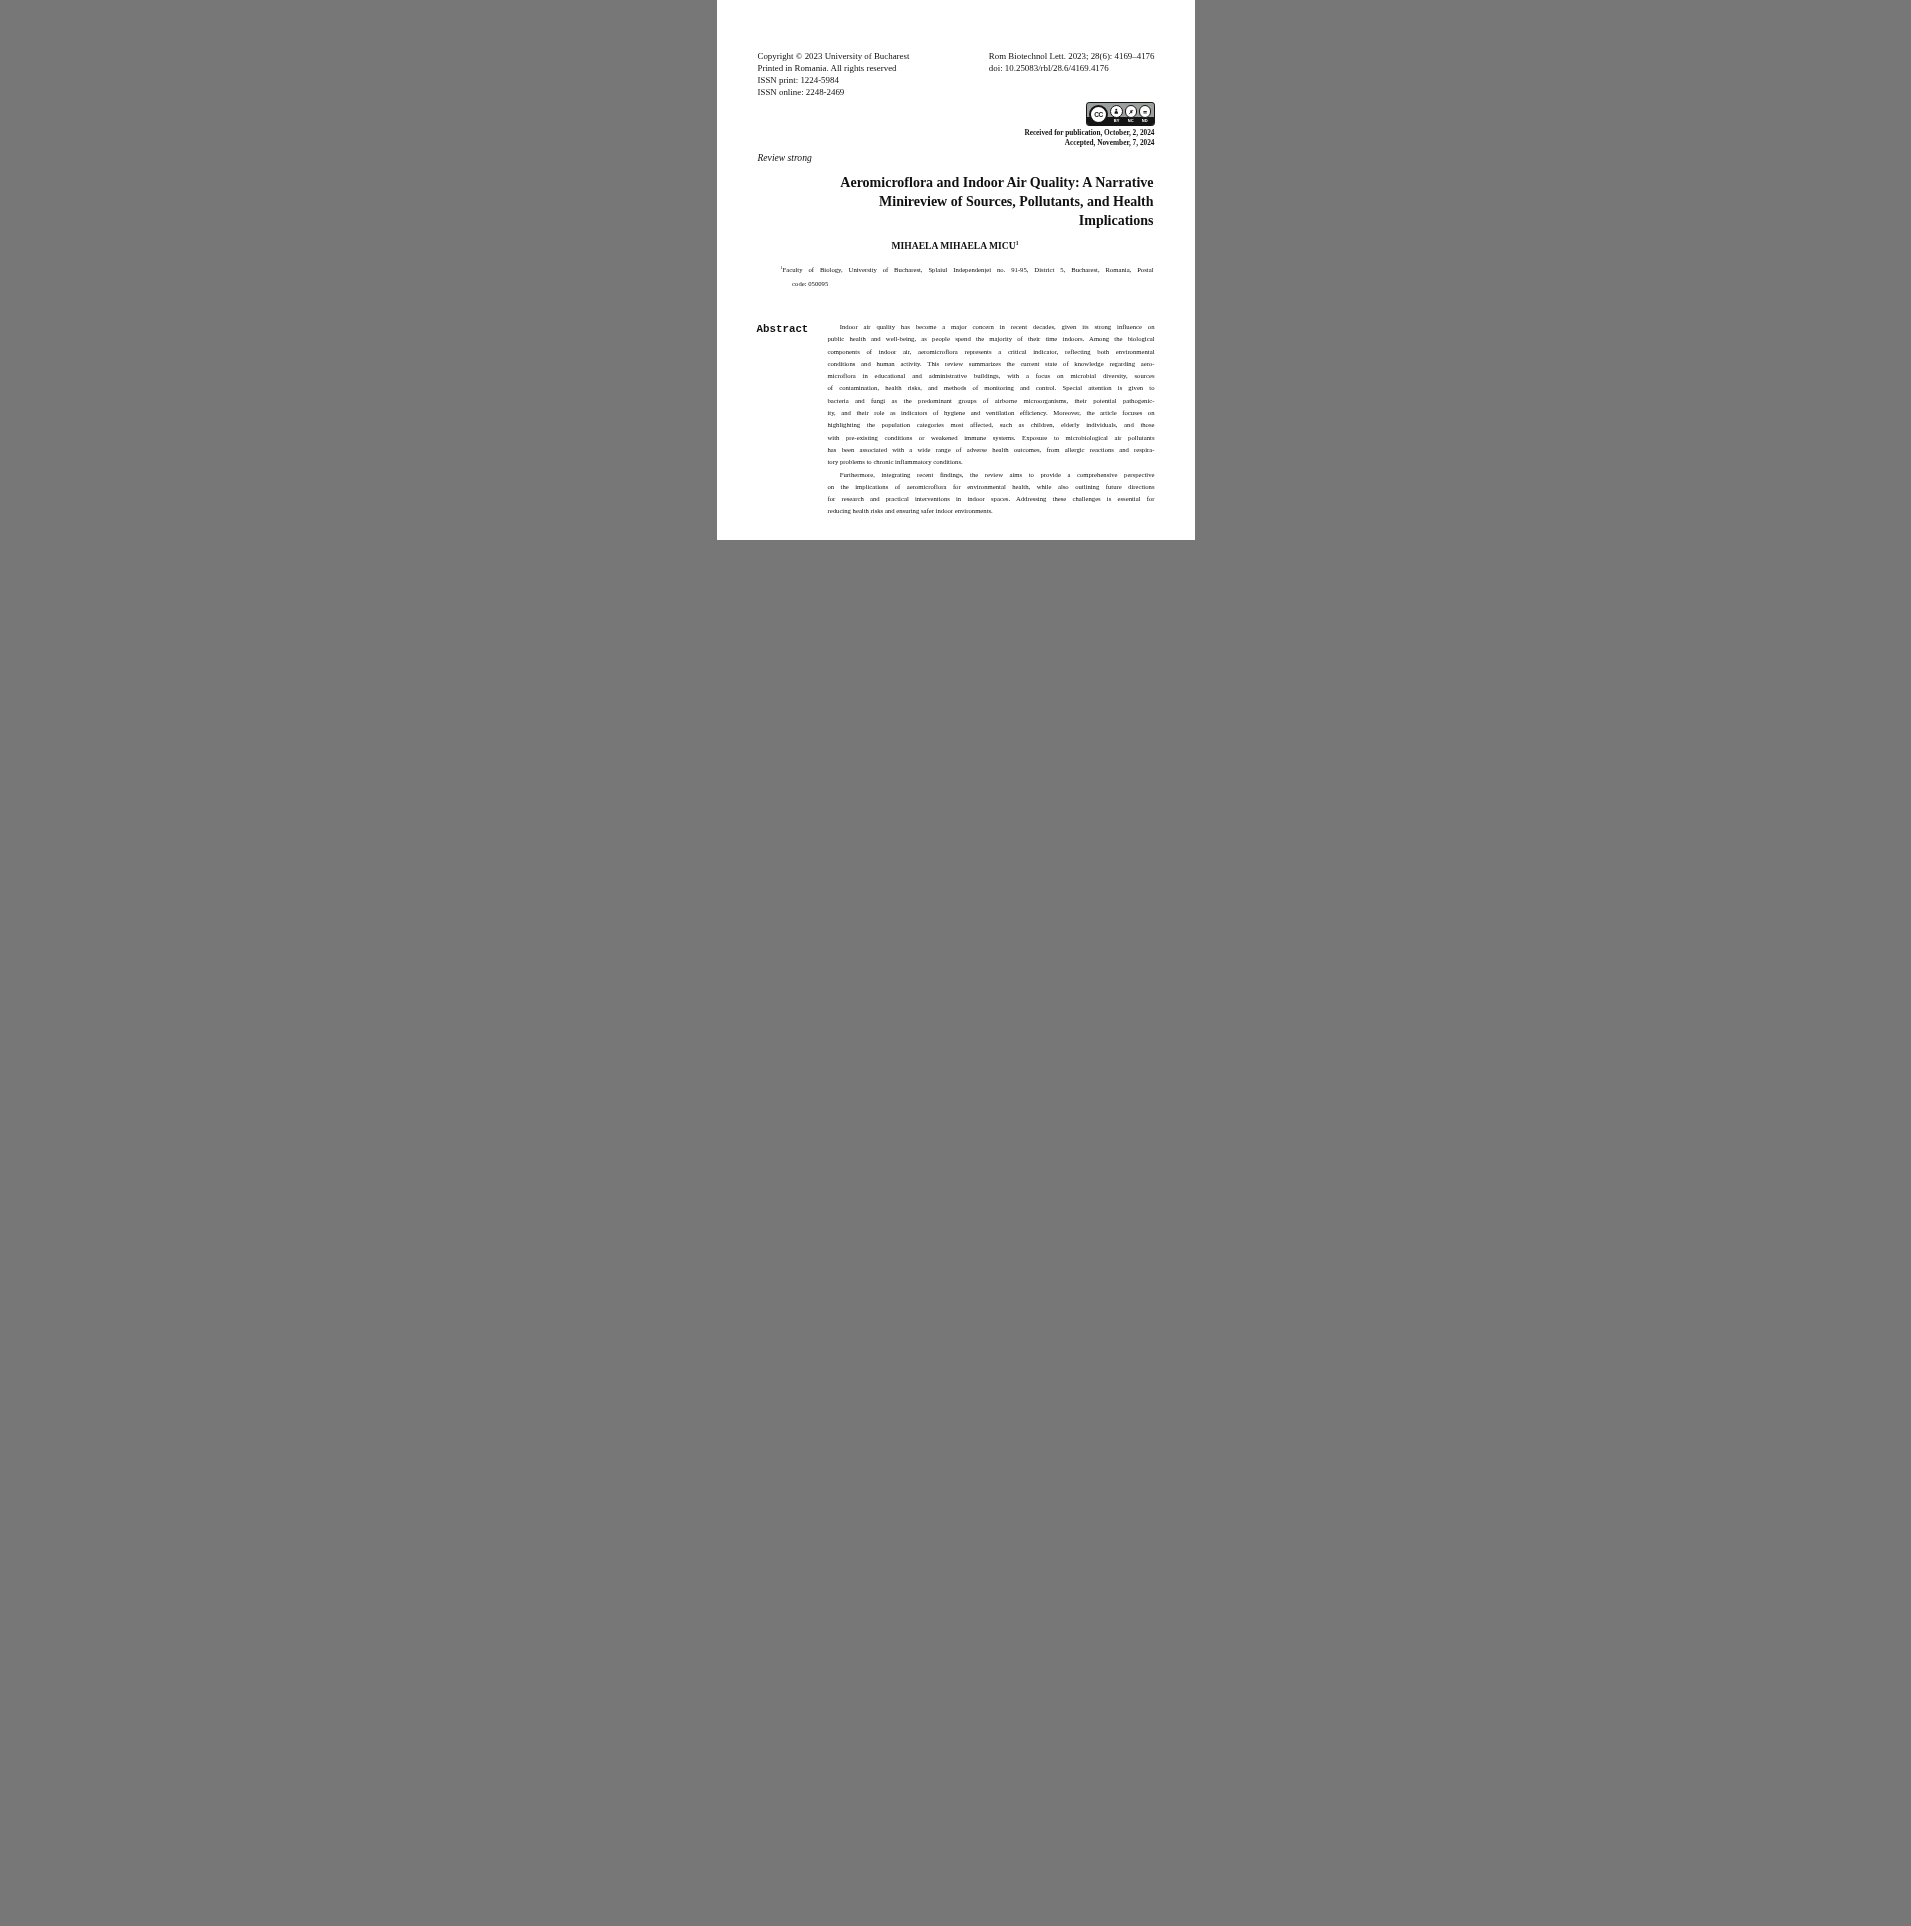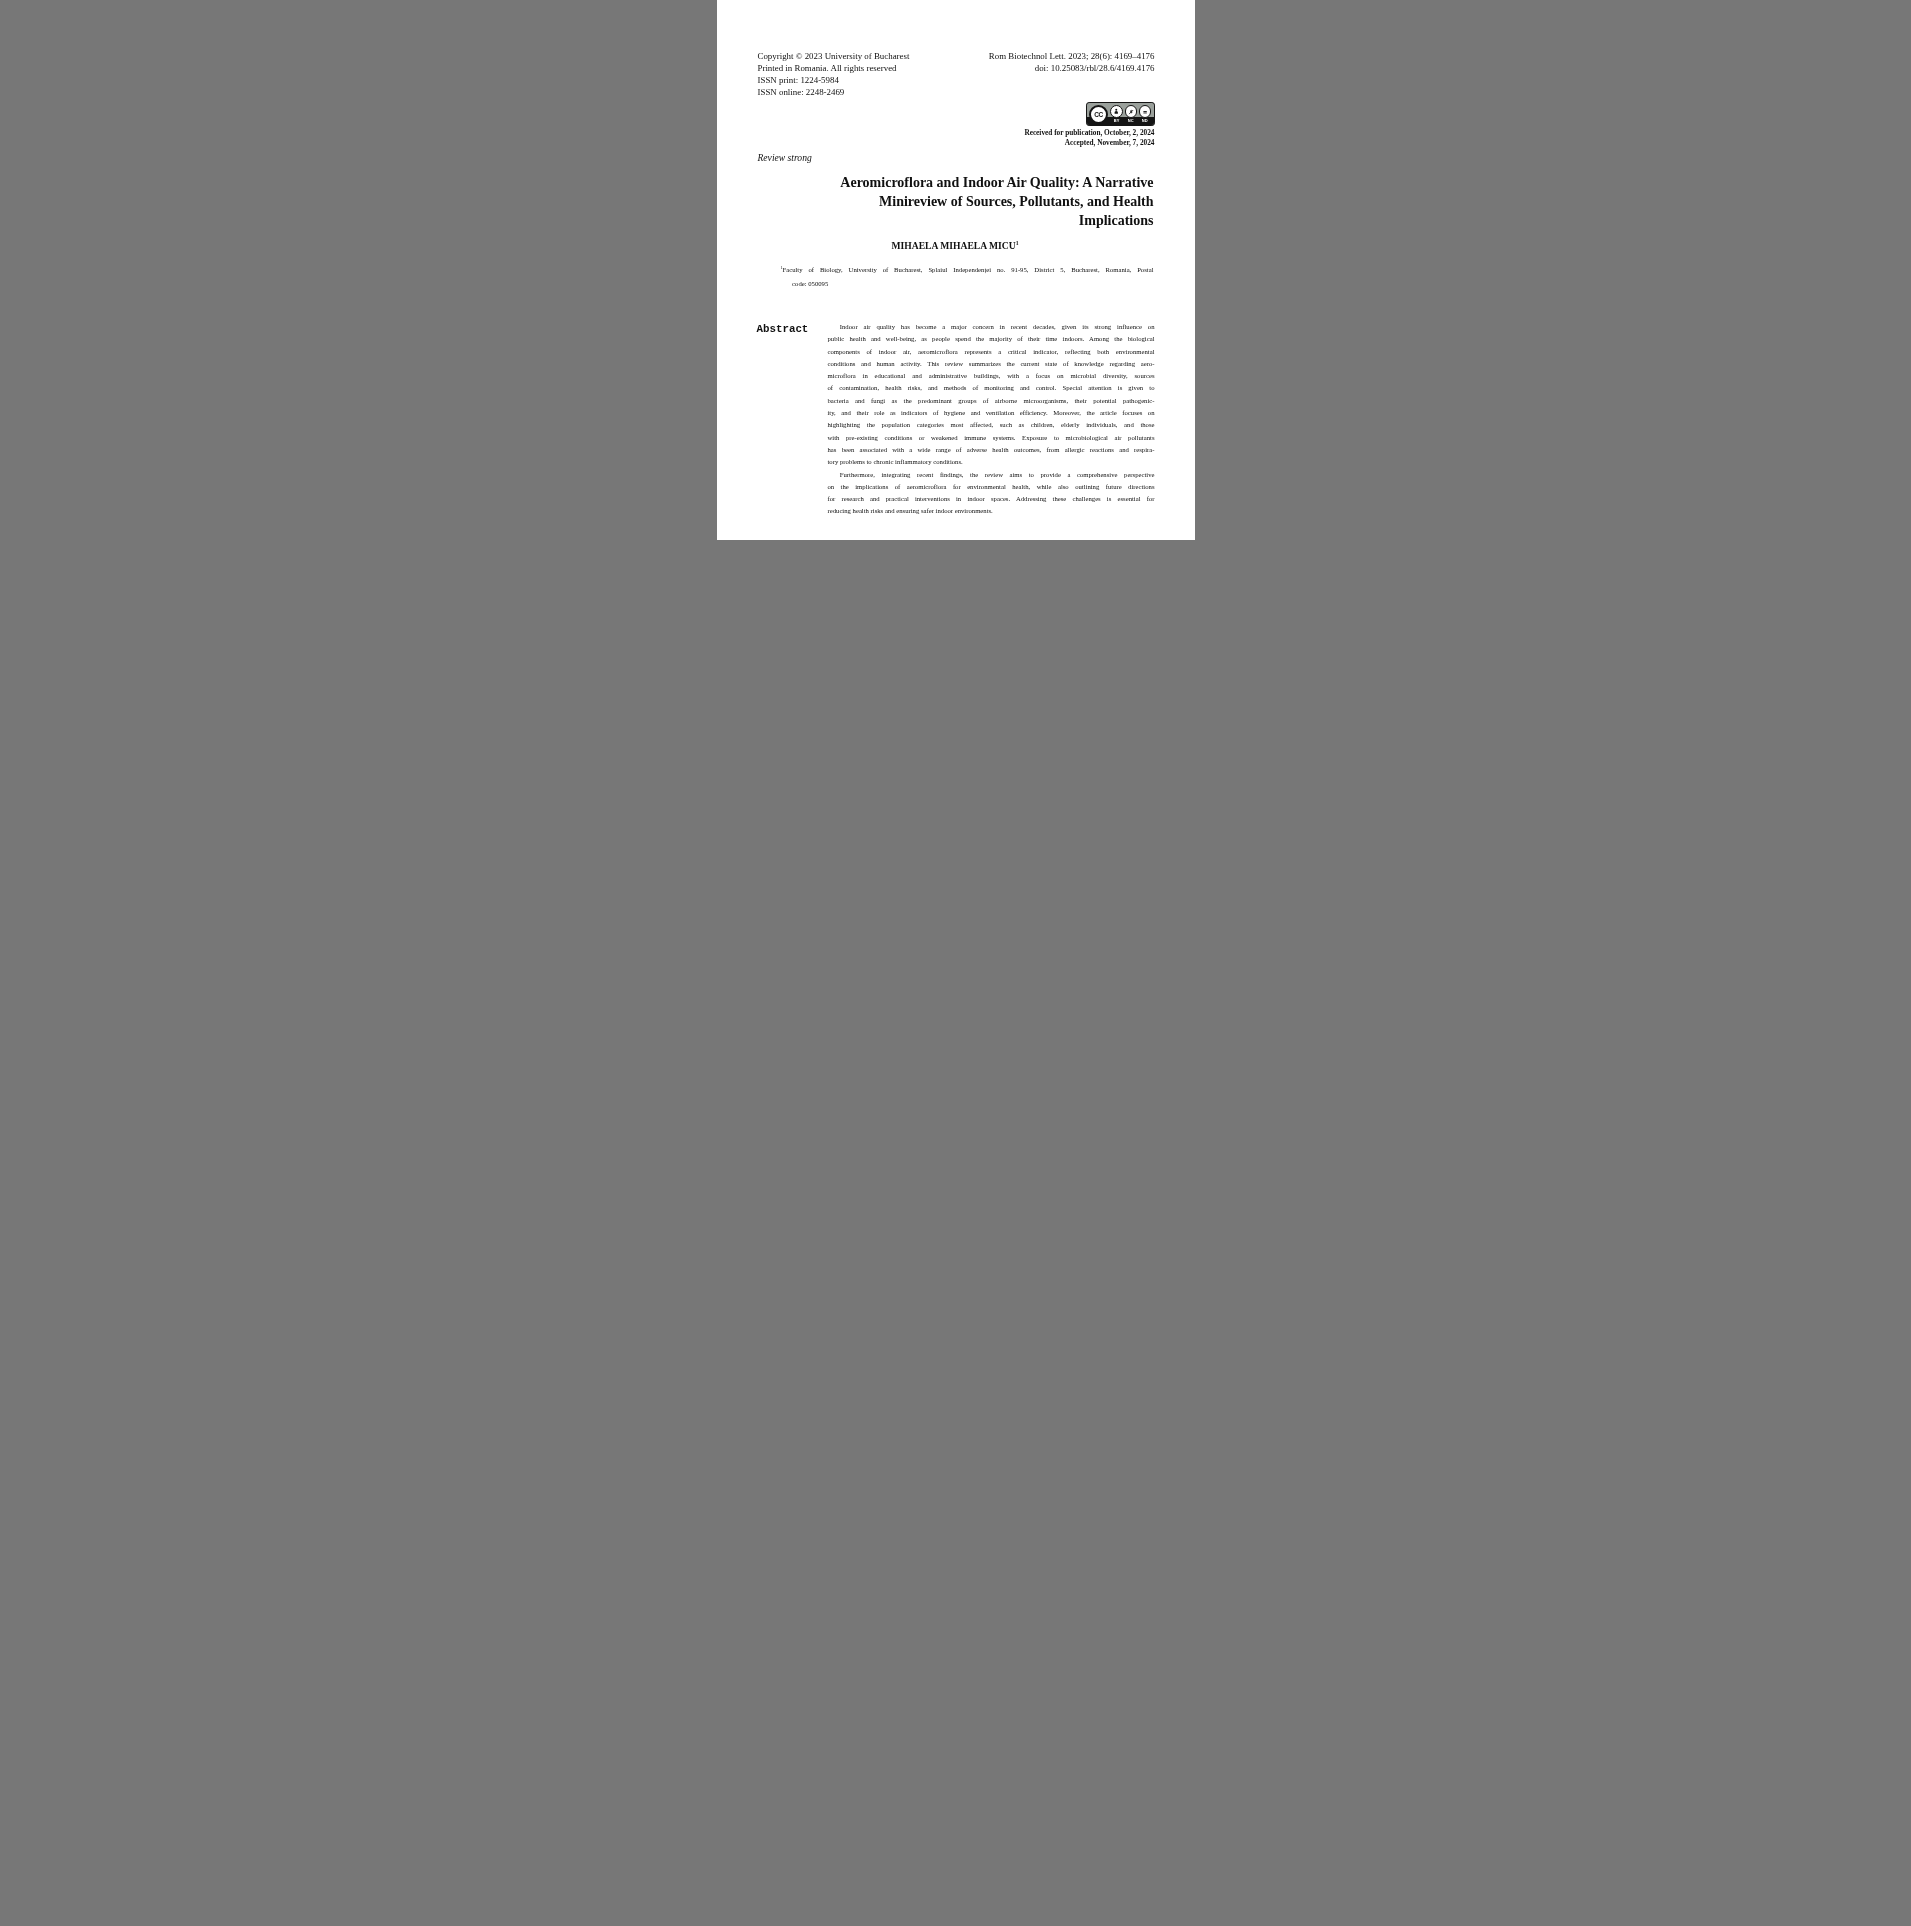--- a/index.html
+++ b/index.html
@@ -9,21 +9,21 @@
     margin: 0 auto;
     background: #ffffff;
     font-family: "Liberation Serif", serif;
     color: #111;
     overflow: hidden;
   }
   .abs { position:absolute; }
 
   
   .header-left  { left:41px; top:50px; font-size:8.9px; line-height:12px; }
-  .header-right { right:40px; top:50px; font-size:8.9px; line-height:12px; text-align:right; }
+  .header-right { right:40px; top:50px; font-size:8.9px; line-height:12px; }
 
   
   .badge { left:369px; top:102px; width:69px; height:23.5px;
            background:#9aa09b; border:0.8px solid #151515; border-radius:3.1px; box-sizing:border-box; }
   .badge-strip { position:absolute; left:0; right:0; bottom:0; height:7.3px; background:#151515;
                  border-radius:0 0 1.9px 1.9px; }
   .badge-circle { position:absolute; background:#fff; border-radius:50%; box-sizing:border-box;
                   display:flex; align-items:center; justify-content:center; }
   .cc-main  { left:2.3px; top:1.9px;  width:19.6px; height:19.6px; border:2.3px solid #151515; z-index:2;
               font-family:"Liberation Sans",sans-serif; font-weight:bold; font-size:6.5px; letter-spacing:-0.4px; }

